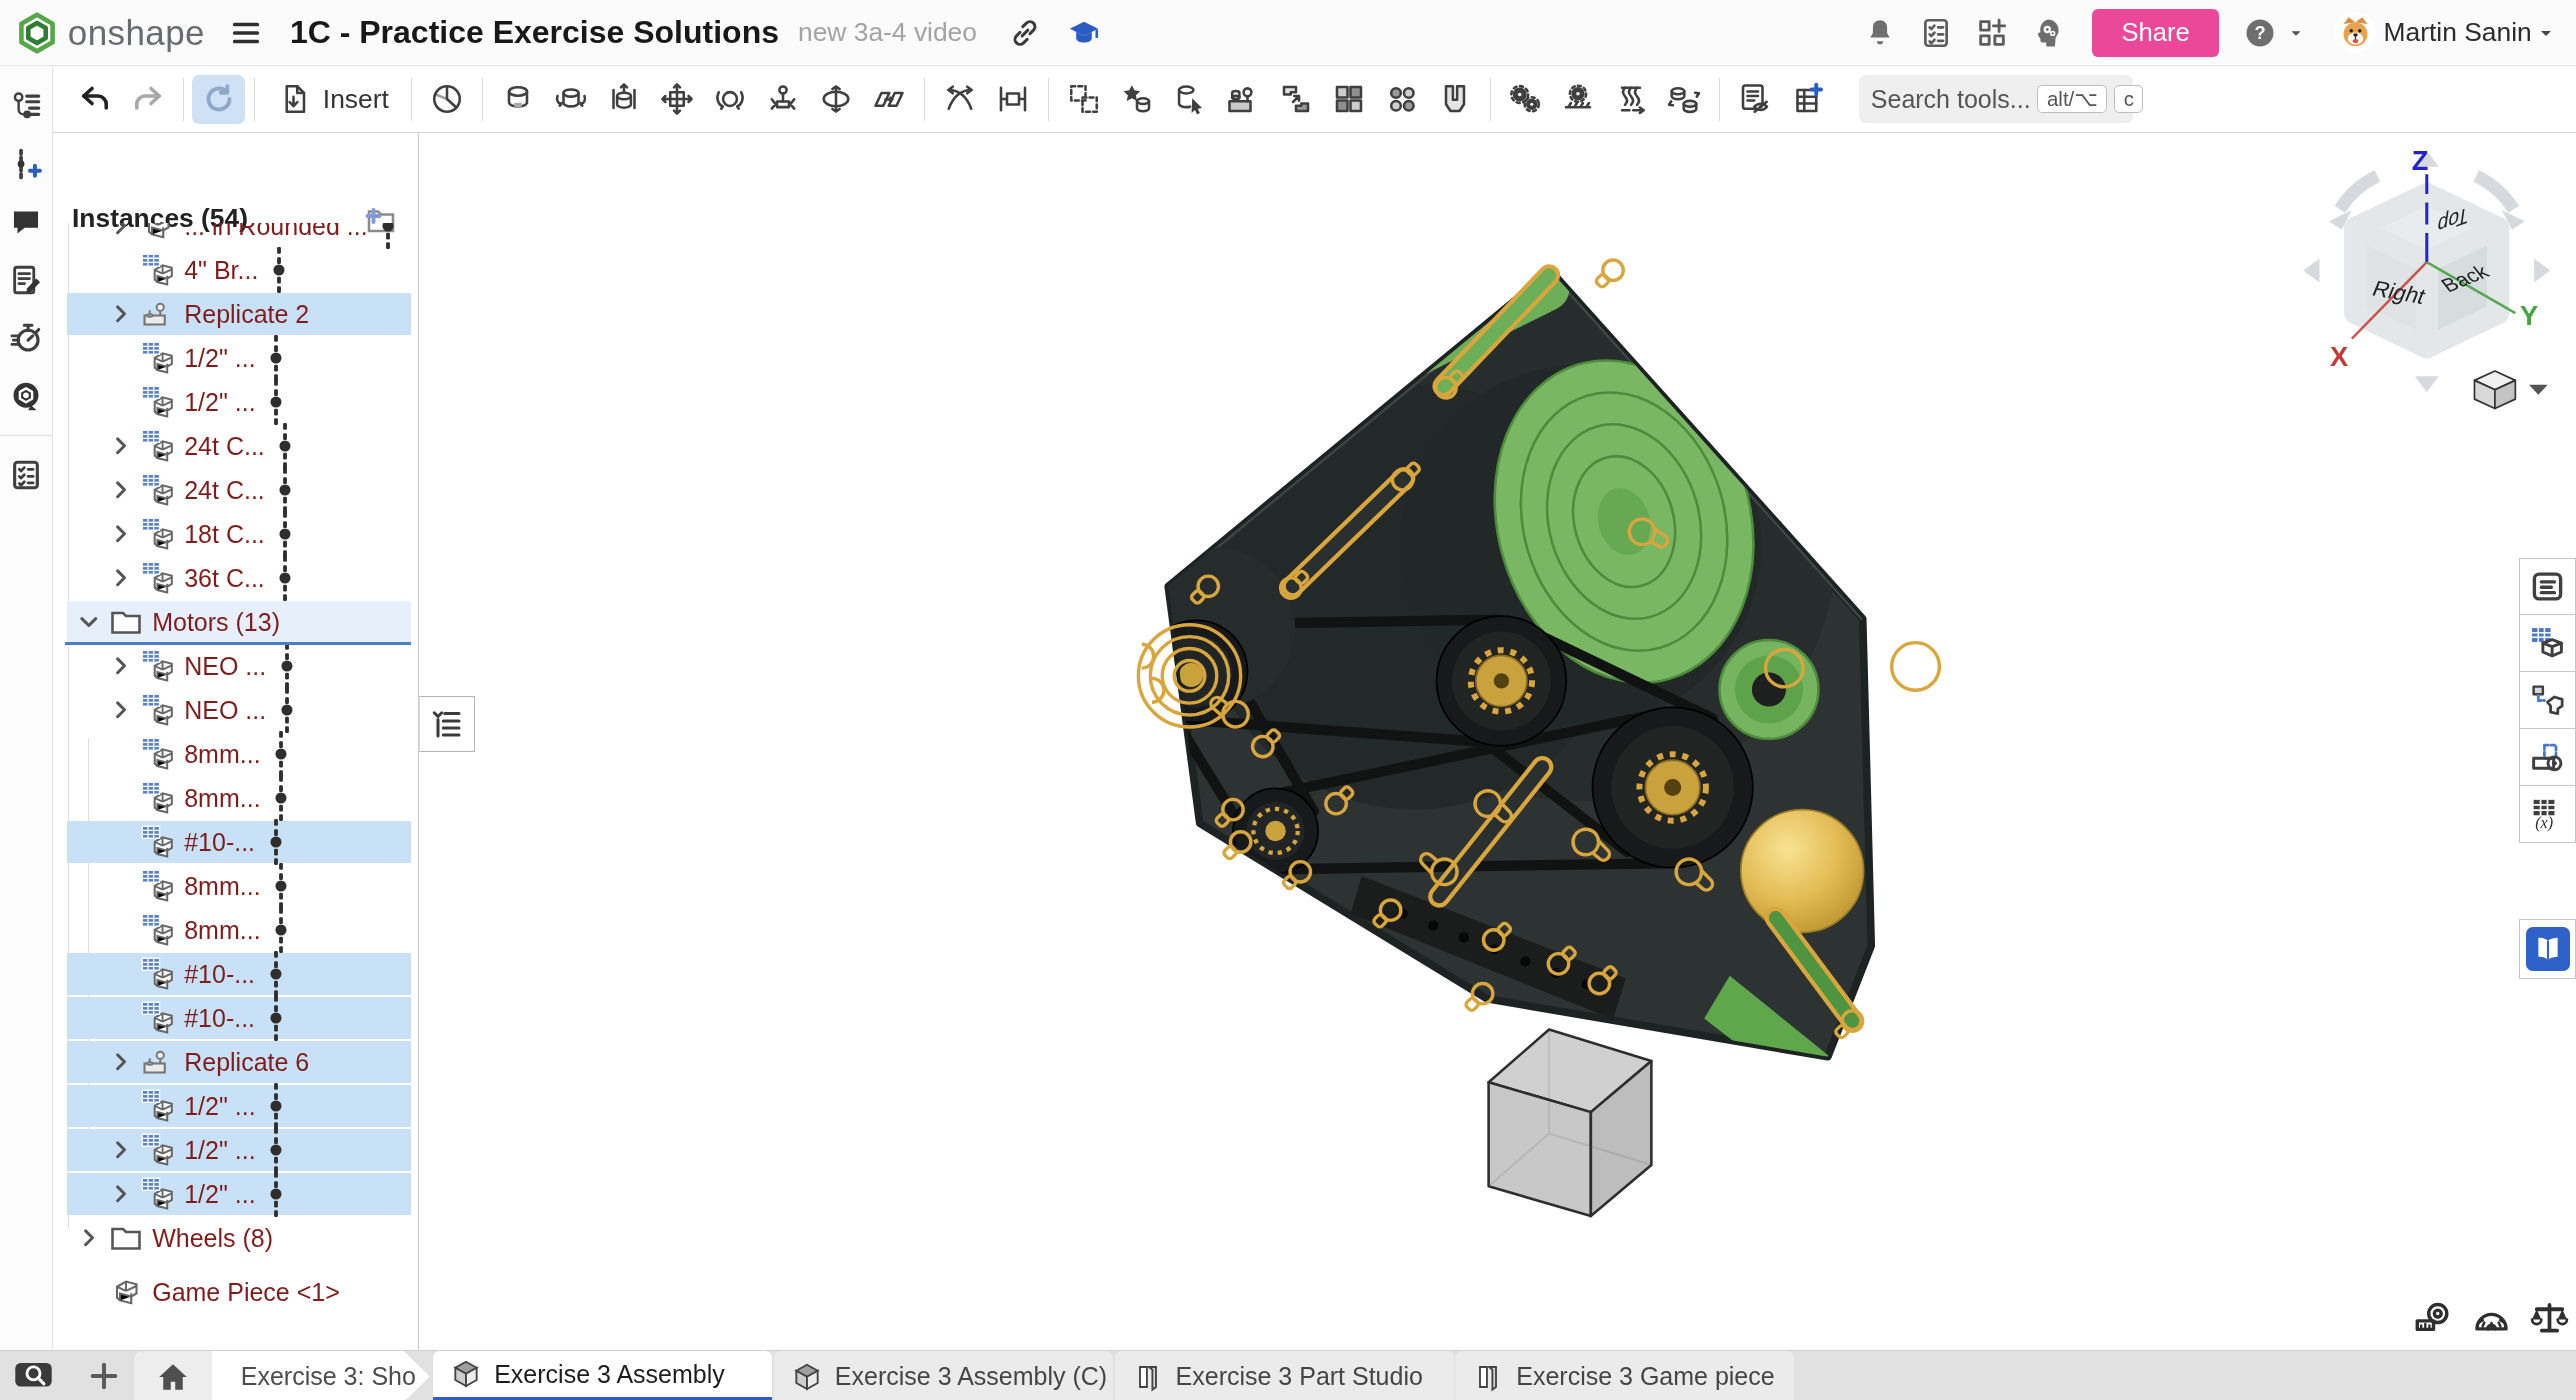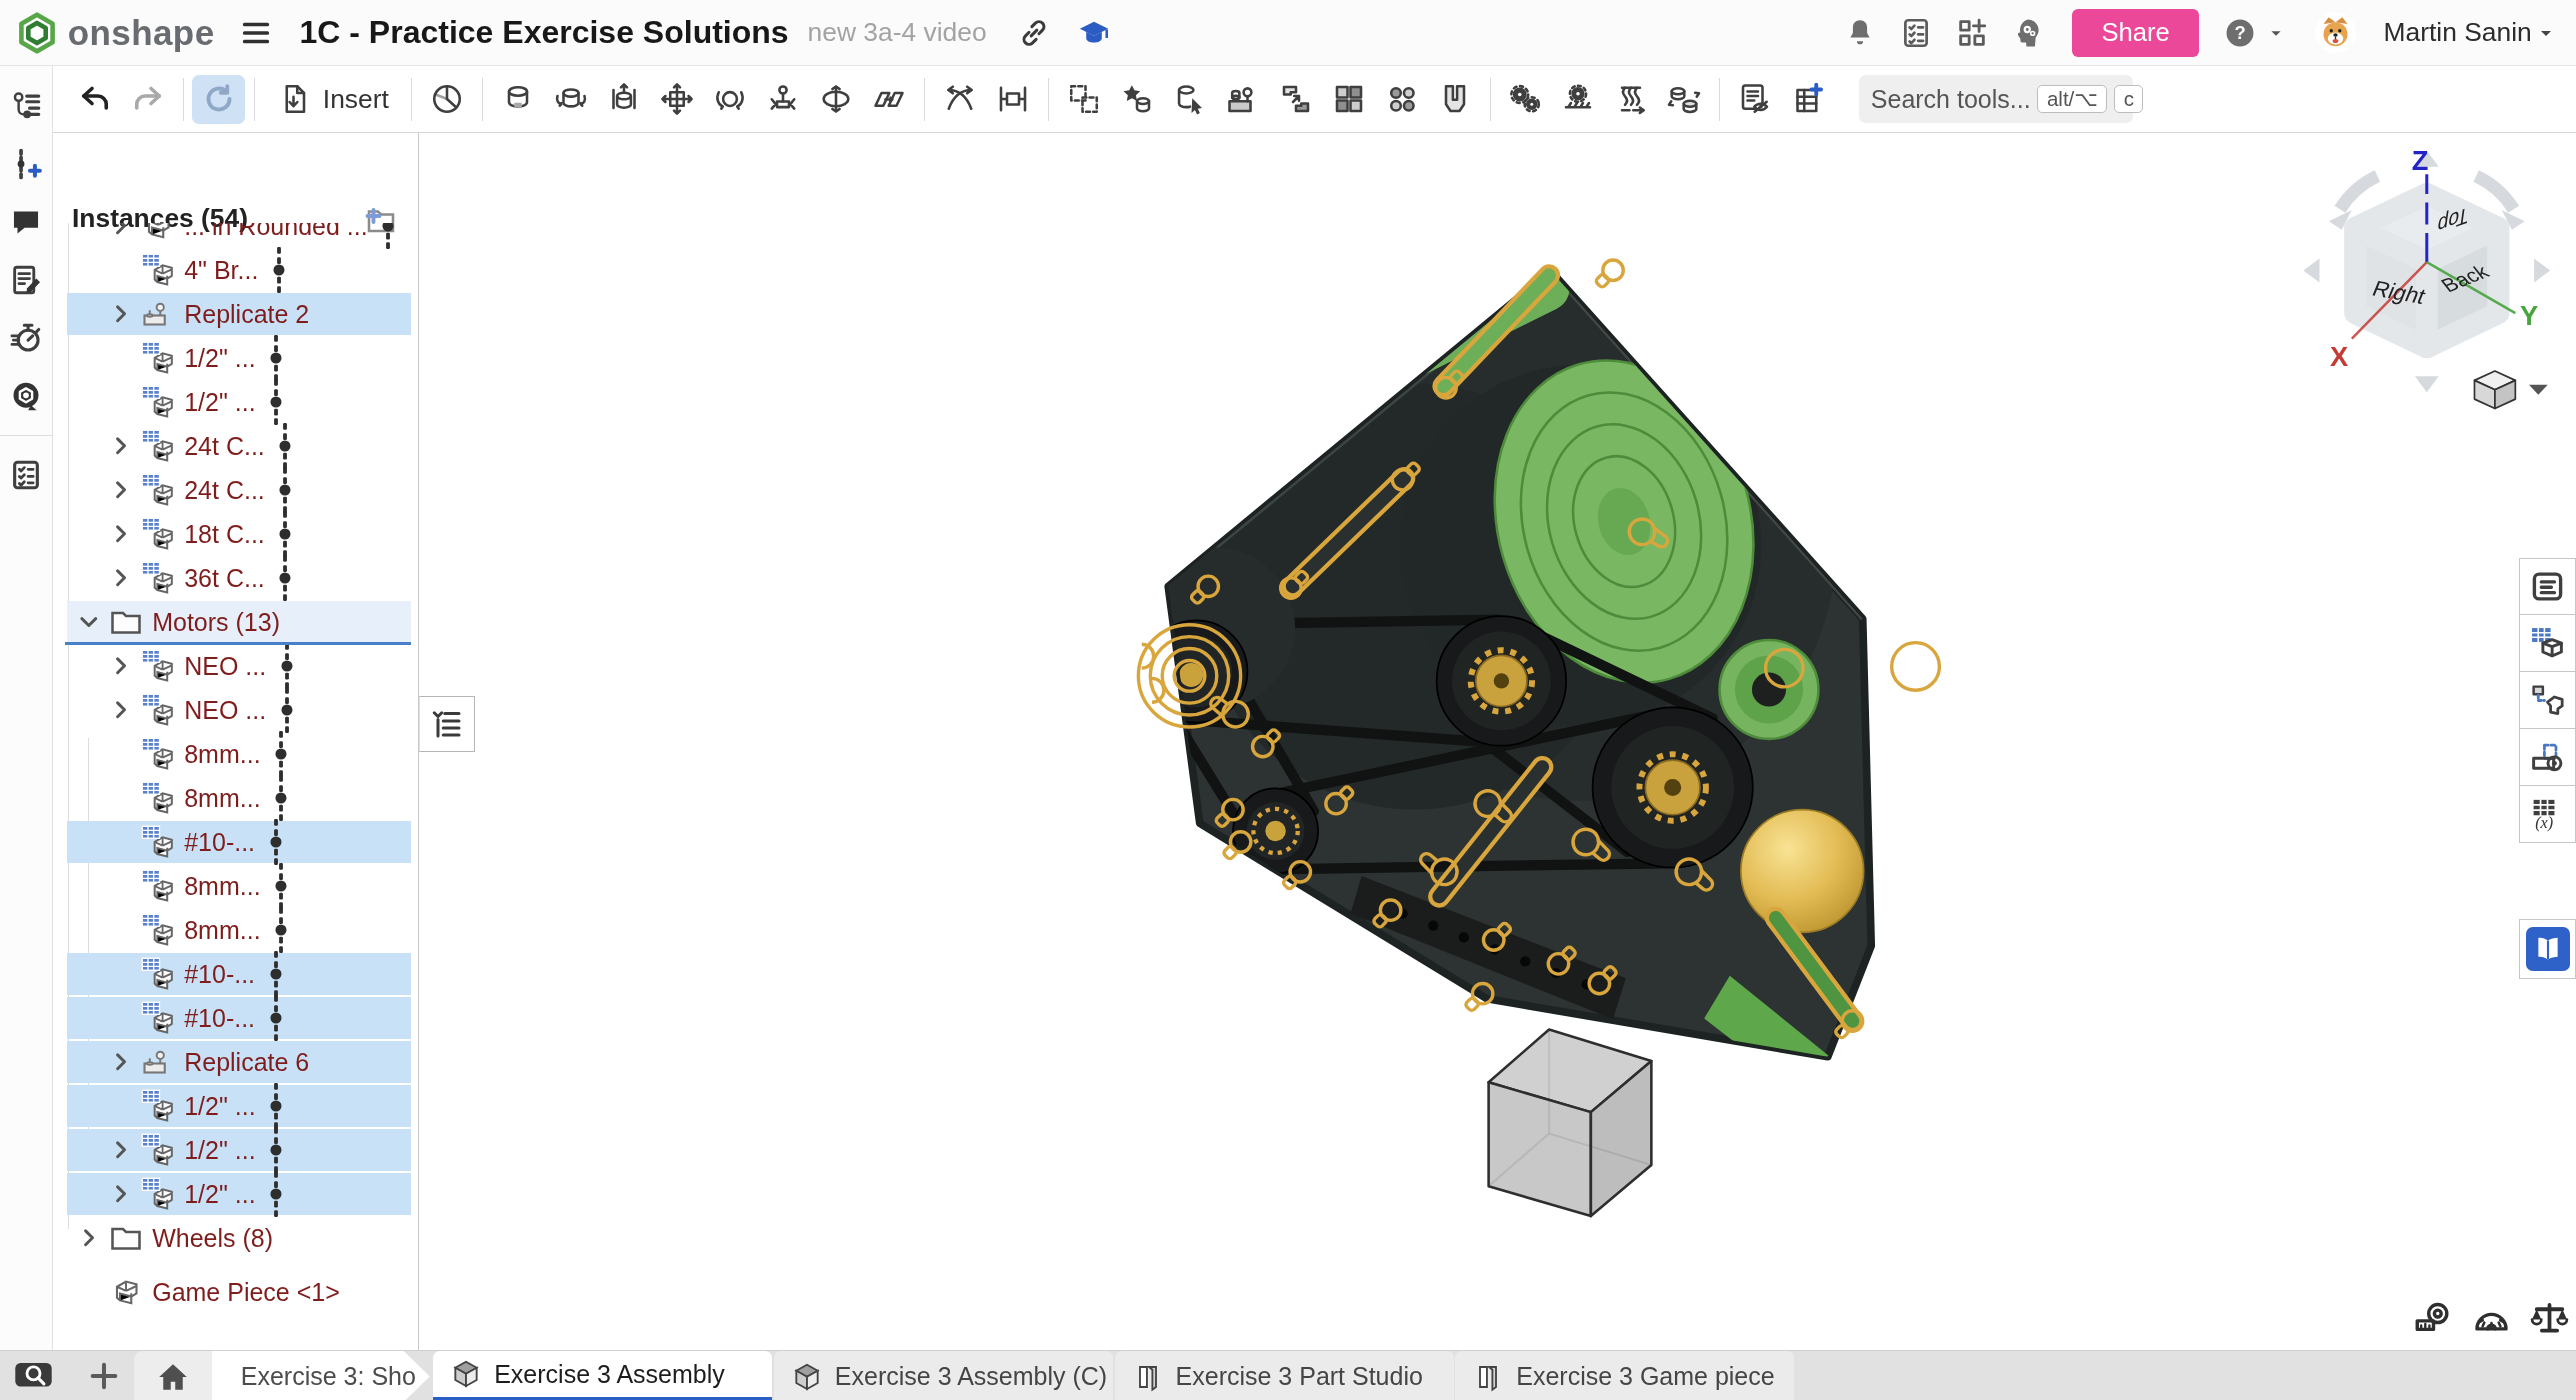--- a/index.html
+++ b/index.html
@@ -5,29 +5,29 @@
   *{box-sizing:border-box;margin:0;padding:0}
   html,body{width:2576px;height:1401px;overflow:hidden}
   body{font-family:"Liberation Sans",sans-serif;background:#fff;color:#2e2e2e}
   #app{position:relative;width:2576px;height:1401px;background:#fff;overflow:hidden}
   svg{display:block}
   .ic{fill:none;stroke:#3f3f3f;stroke-width:1.7;stroke-linecap:round;stroke-linejoin:round}
 
   
   .hdr{position:absolute;left:0;top:0;right:0;height:66px;background:#fbfbfb;border-bottom:0.9px solid #e6e6e6;display:flex;align-items:center;z-index:30}
   .hdr .logo-mark{width:44px;height:44px;margin-left:15.3px}
-  .hdr .wordmark{font-size:35px;color:#686b6f;font-weight:700;margin-left:8.5px;letter-spacing:0.4px}
+  .hdr .wordmark{font-size:35px;color:#686b6f;font-weight:400;margin-left:8.5px;letter-spacing:0.4px}
   .hdr .hbtn{width:44px;height:44px;display:flex;align-items:center;justify-content:center;border-radius:5.1px}
   .hdr .hbtn svg{width:34px;height:34px}
   .doc-title{font-size:32px;font-weight:700;color:#181818;margin-left:22px;white-space:nowrap}
   .doc-sub{font-size:26.4px;color:#a3a3a3;margin-left:19px;white-space:nowrap}
   .spacer{flex:1}
   .share-btn{height:48px;padding:0 29px;background:#ec4899;color:#fff;font-size:25.6px;border-radius:6px;display:flex;align-items:center;margin-left:22px}
   .avatar{width:41px;height:41px;border-radius:50%;margin-left:25.6px;overflow:hidden;background:#fff}
-  .uname{font-size:26.4px;color:#2c2c2c;margin-left:28px;white-space:nowrap}
+  .uname{font-size:26.4px;color:#2c2c2c;margin-left:8px;white-space:nowrap}
 
   
   .tb{position:absolute;left:53px;top:66px;right:0;height:67px;background:#fff;border-bottom:0.9px solid #d6d6d6;display:flex;align-items:center;padding-left:15.3px;z-index:20}
   .tbi{width:53px;height:49px;display:flex;align-items:center;justify-content:center;border-radius:6.8px;flex:0 0 auto}
   .tbi svg{width:36px;height:36px}
   .tbi.sync{background:#cfe1f5}
   .tbsep{width:0.9px;height:43px;background:#dadada;margin:0 8.5px;flex:0 0 auto}
   .insert-btn{display:flex;align-items:center;height:49px;padding:0 13.6px;border-radius:6.8px}
   .insert-btn svg{width:36px;height:36px}
   .insert-btn span{font-size:26.4px;color:#333;margin-left:10.2px}

